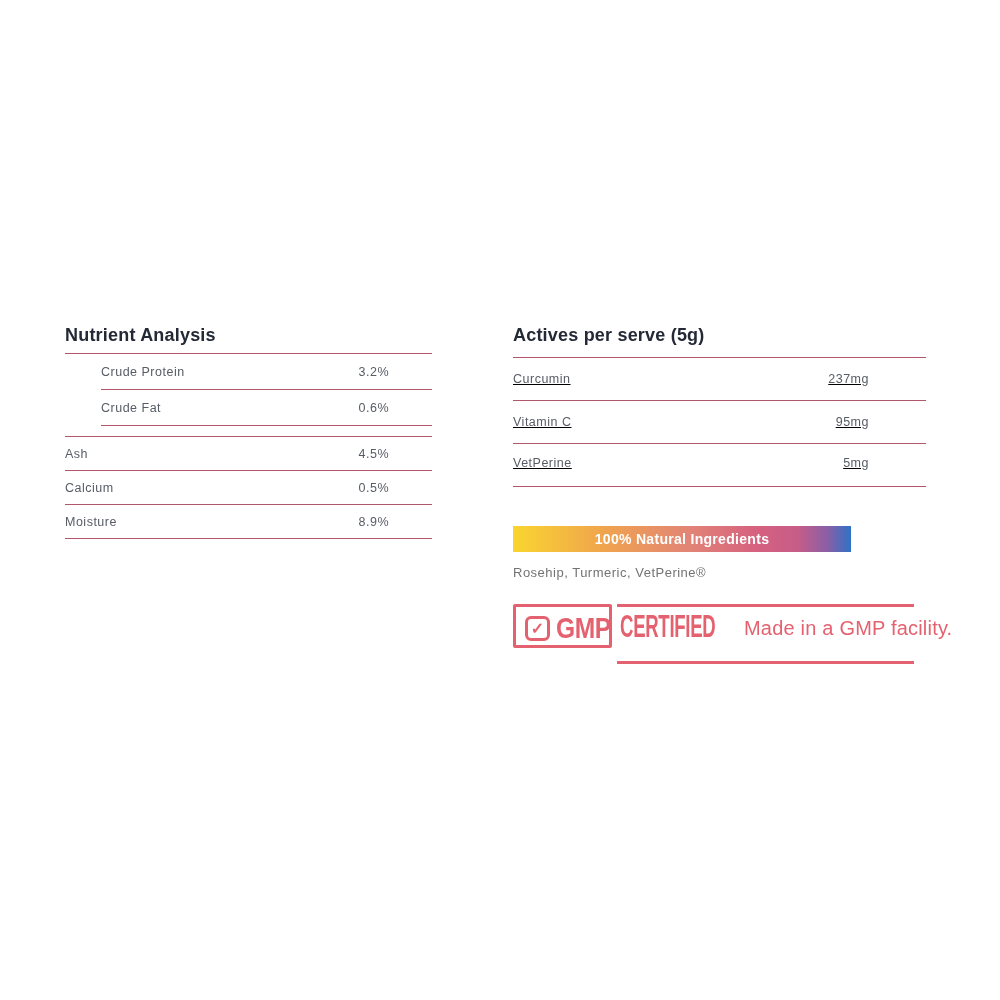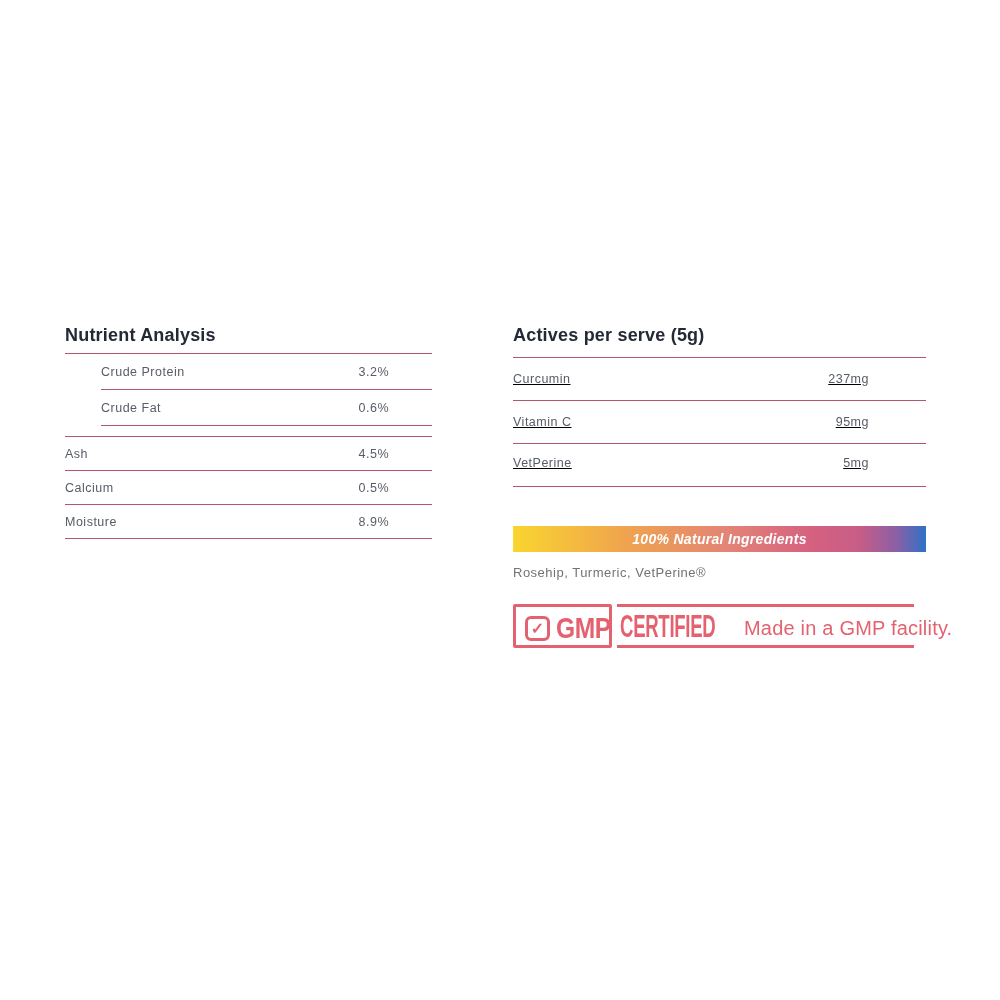--- a/index.html
+++ b/index.html
@@ -31,26 +31,25 @@
   .col-right .row.low .cell { padding-bottom:5px; }
 
   .cell {
     font-size:12.5px; color:#575c66; letter-spacing:0.5px; font-weight:400;
   }
   .col-left  .cell.value { padding-right:43px; }
   .col-right .cell.value { padding-right:57px;margin-left:8px; }
 
   
   .banner {
-    margin-top:39px; height:26px; width:413px;
+    margin-top:39px; height:26px; width:338px;
     display:flex; align-items:center; justify-content:center;
     background:linear-gradient(90deg,
       #f9d52f 0%, #f0a44e 27%, #e28476 52%, #d66180 72%,
       #c75d87 84%, #8a5fa6 93%, #2e72c6 100%);
-    font-style:italic;
   }
   .banner-text {
     color:#ffffff; font-weight:700; font-size:14px; letter-spacing:0.3px;
   }
 
   .ingredients {
     margin-top:13px; font-size:13px; color:#737373; letter-spacing:0.5px;
   }
 
   
@@ -67,21 +66,21 @@
     border:3px solid #e4626f; border-radius:6px;
     display:flex; align-items:center; justify-content:center;
     font-size:16px; font-weight:700; line-height:1;
   }
   .gmp-word {
     position:absolute; left:40px; top:4px;
     font-size:30px; font-weight:700; letter-spacing:-0.5px;
     transform:scaleX(0.82); transform-origin:left center; line-height:34px;
   }
   .cert-strip {
-    position:absolute; left:104px; top:0; right:12px; height:44px;
+    position:absolute; left:104px; top:0; right:12px; height:60px;
     border-top:3px solid #e4626f; border-bottom:3px solid #e4626f;
   }
   .cert-word {
     position:absolute; left:3px; top:3px;
     font-size:31px; font-weight:700; letter-spacing:-0.5px;
     transform:scaleX(0.60); transform-origin:left center; line-height:34px;
     white-space:nowrap;
   }
   .made-in {
     position:absolute; left:127px; top:10px;

